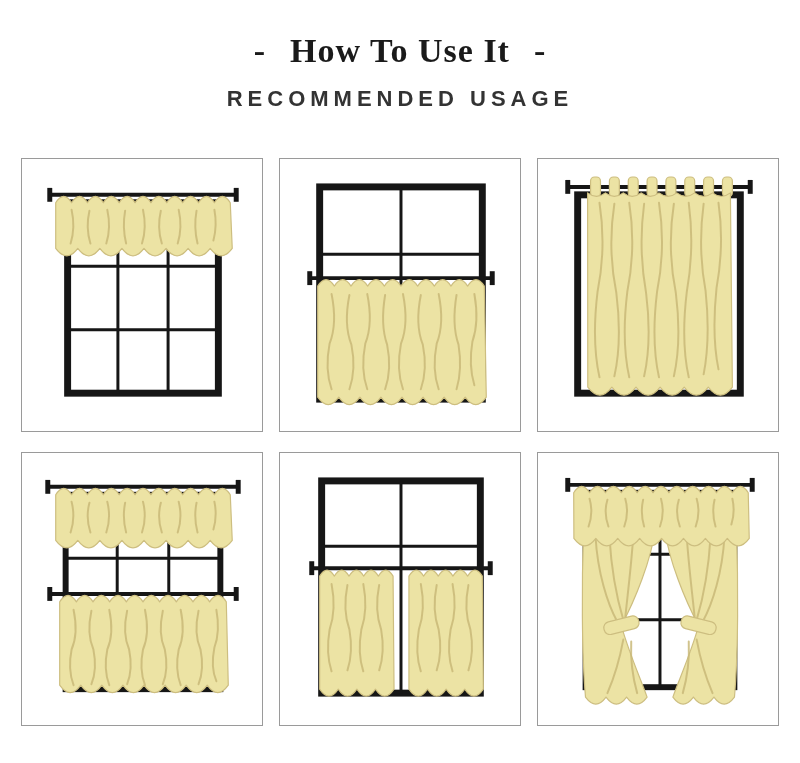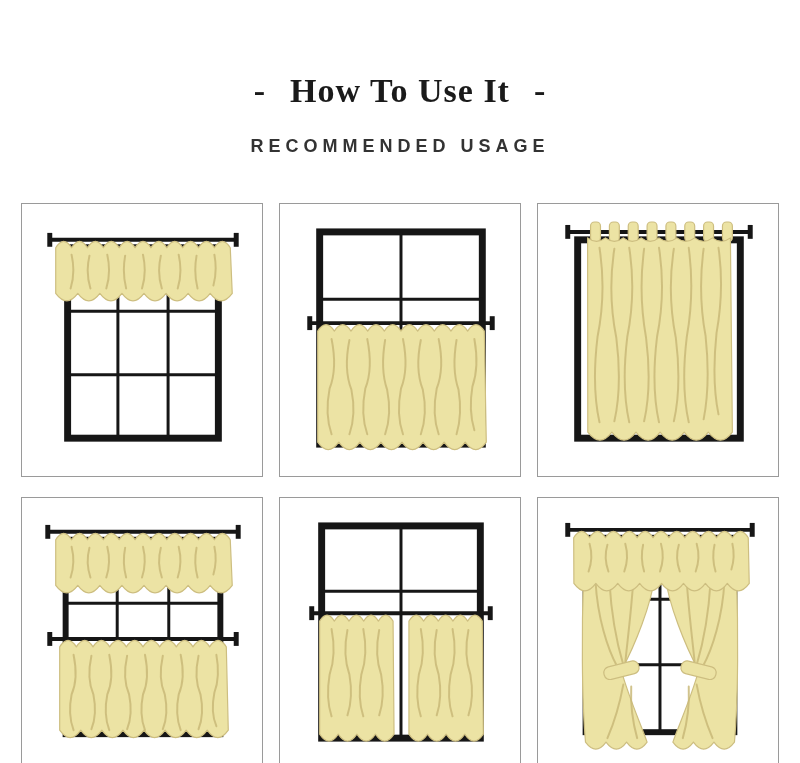--- a/index.html
+++ b/index.html
@@ -4,25 +4,25 @@
 <title>How To Use It</title>
 <style>
   :root{
     --page-bg:#ffffff; --title-color:#1a1a1a; --subtitle-color:#333333;
     --panel-border:#9a9a9a; --frame-black:#161616;
     --curtain-fill:#ece3a4; --curtain-edge:#cdbe80; --curtain-fold:#c9b978;
   }
   *{box-sizing:border-box}
   html,body{margin:0;padding:0}
   body{width:800px;height:763px;background:var(--page-bg);font-family:"Liberation Sans",sans-serif;overflow:hidden}
-  .page{width:800px;height:763px;padding-top:72px}
+  .page{width:800px;height:763px;padding-top:32px}
   .header{text-align:center}
   .title{margin:0;font-family:"Liberation Serif",serif;font-size:34px;font-weight:700;color:var(--title-color);letter-spacing:1px}
   .title .dash{display:inline-block;margin:0 24px}
-  .subtitle{margin-top:26px;font-size:18px;font-weight:700;letter-spacing:5px;color:var(--subtitle-color)}
+  .subtitle{margin-top:16px;font-size:22px;font-weight:700;letter-spacing:5px;color:var(--subtitle-color)}
   .grid{margin-top:46px;display:grid;grid-template-columns:repeat(3,242px);gap:20px 16px;justify-content:center}
   .panel{border:1px solid var(--panel-border);background:#fff;height:274px;display:flex;align-items:center;justify-content:center}
   .panel svg{display:block;width:100%;height:100%}
   .winframe{fill:#fff;stroke:var(--frame-black,#161616)}
   .mull{stroke:var(--frame-black,#161616);stroke-width:3;fill:none}
   .rod{stroke:var(--frame-black,#161616);stroke-width:4}
   .rodcap{stroke:var(--frame-black,#161616);stroke-width:5}
   .curtain{fill:var(--curtain-fill,#ece3a4);stroke:var(--curtain-edge,#cdbe80);stroke-width:1.2;stroke-linejoin:round}
   .tab{fill:var(--curtain-fill,#ece3a4);stroke:var(--curtain-edge,#cdbe80);stroke-width:1.2}
   .fold{fill:none;stroke:var(--curtain-fold,#c9b978);stroke-width:2;stroke-linecap:round;opacity:.85}

